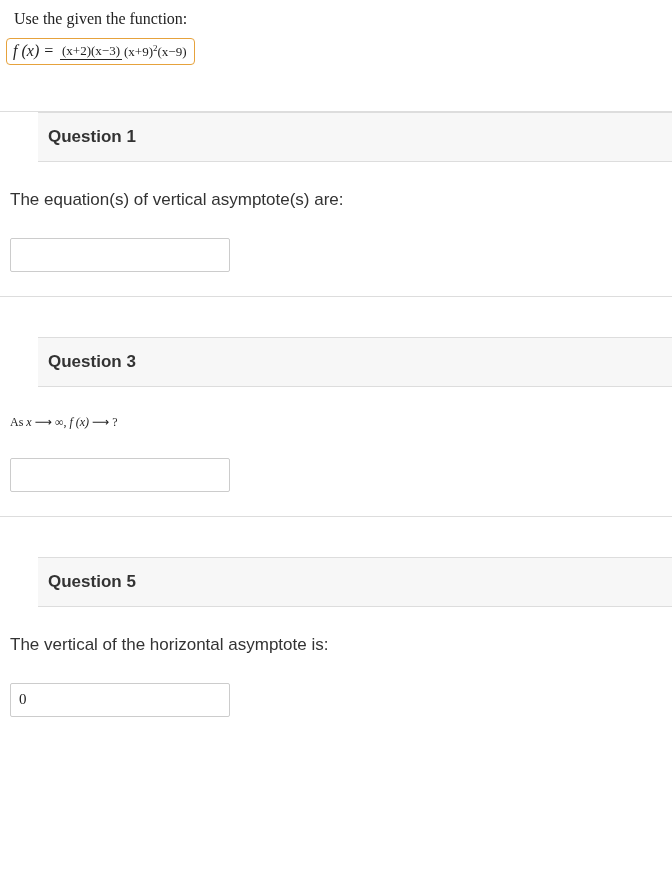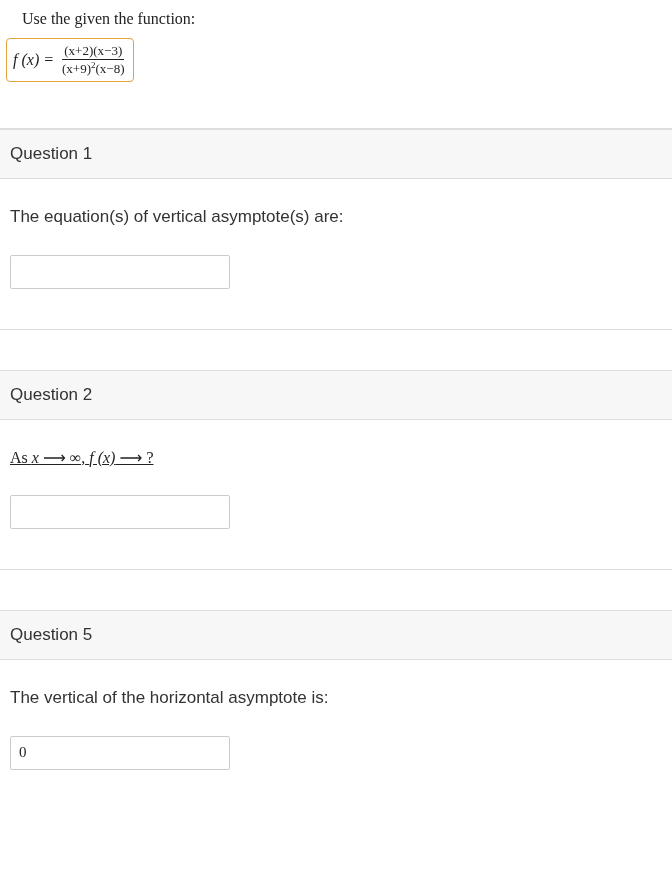--- a/index.html
+++ b/index.html
@@ -8,67 +8,67 @@
     font-size: 16px;
     color: #333;
     width: 672px;
     background: #fff;
   }
   .intro {
     padding: 6px 6px 0 6px;
     color: #222;
     font-family: Georgia, 'Times New Roman', serif;
   }
-  .intro p { margin: 4px 16px; }
+  .intro p { margin: 4px 8px; }
   .func-box {
     display: inline-block;
     border: 1px solid #e6a23c;
     border-radius: 4px;
     padding: 4px 6px;
     margin: 6px 0 10px 0;
     font-family: 'Times New Roman', serif;
     font-style: italic;
     line-height: 1;
   }
   .func-row { display: flex; align-items: center; gap: 6px; }
   .frac {
     display: inline-flex;
-    flex-direction: column;
+    flex-direction: row;
     align-items: center;
     font-style: normal;
     font-size: 13px;
     line-height: 1.2;
   }
   .frac .num { border-bottom: 1px solid #222; padding: 0 2px; }
   .frac .den { padding: 0 2px; }
   .sup { font-size: 9px; vertical-align: super; }
   .block-sep-top { border-top: 1px solid #ddd; margin-top: 36px; }
   .qheader {
     background: #f7f7f7;
     border-top: 1px solid #ddd;
     border-bottom: 1px solid #ddd;
     padding: 14px 10px;
-    font-weight: 400;
+    font-weight: 700;
     font-size: 17px;
     color: #333;
+    margin-left: 38px;
   }
   .qbody {
-    padding: 28px 10px 40px 10px;
+    padding: 28px 10px 24px 10px;
     border-bottom: 1px solid #ddd;
   }
   .qbody .prompt {
     font-size: 17px;
     color: #333;
     margin-bottom: 28px;
   }
   .qbody .prompt.serif {
     font-family: Georgia, 'Times New Roman', serif;
-    font-size: 16px;
+    font-size: 12px;
     color: #222;
-    text-decoration: underline;
   }
   .math-i { font-style: italic; font-family: 'Times New Roman', serif; }
   input.answer {
     width: 220px;
     height: 34px;
     border: 1px solid #ccc;
     border-radius: 2px;
     padding: 4px 8px;
     font-size: 15px;
     font-family: Georgia, 'Times New Roman', serif;
@@ -80,38 +80,38 @@
 <body>
 
 <div class="intro">
   <p>Use the given the function:</p>
   <div class="func-box">
     <div class="func-row">
       <span style="">f (x) =</span>
       <span class="frac">
         <span class="num">(x+2)(x−3)</span>
         <span class="den">
-          <span>(x+9)</span><span class="sup">2</span><span>(x−8)</span>
+          <span>(x+9)</span><span class="sup">2</span><span>(x−9)</span>
         </span>
       </span>
     </div>
   </div>
 </div>
 
 <div class="block-sep-top"></div>
 
 <div class="qheader">Question 1</div>
 <div class="qbody">
   <div class="prompt">The equation(s) of vertical asymptote(s) are:</div>
   <input class="answer" type="text" value="" style="">
 </div>
 
 <div class="spacer-block"></div>
 
-<div class="qheader">Question 2</div>
+<div class="qheader">Question 3</div>
 <div class="qbody">
   <div class="prompt serif">
     <span>As </span><span class="math-i">x</span><span>  ⟶  ∞,  </span><span class="math-i">f (x)</span><span>  ⟶ ?</span>
   </div>
   <input class="answer" type="text" value="" style="">
 </div>
 
 <div class="spacer-block"></div>
 
 <div class="qheader">Question 5</div>

